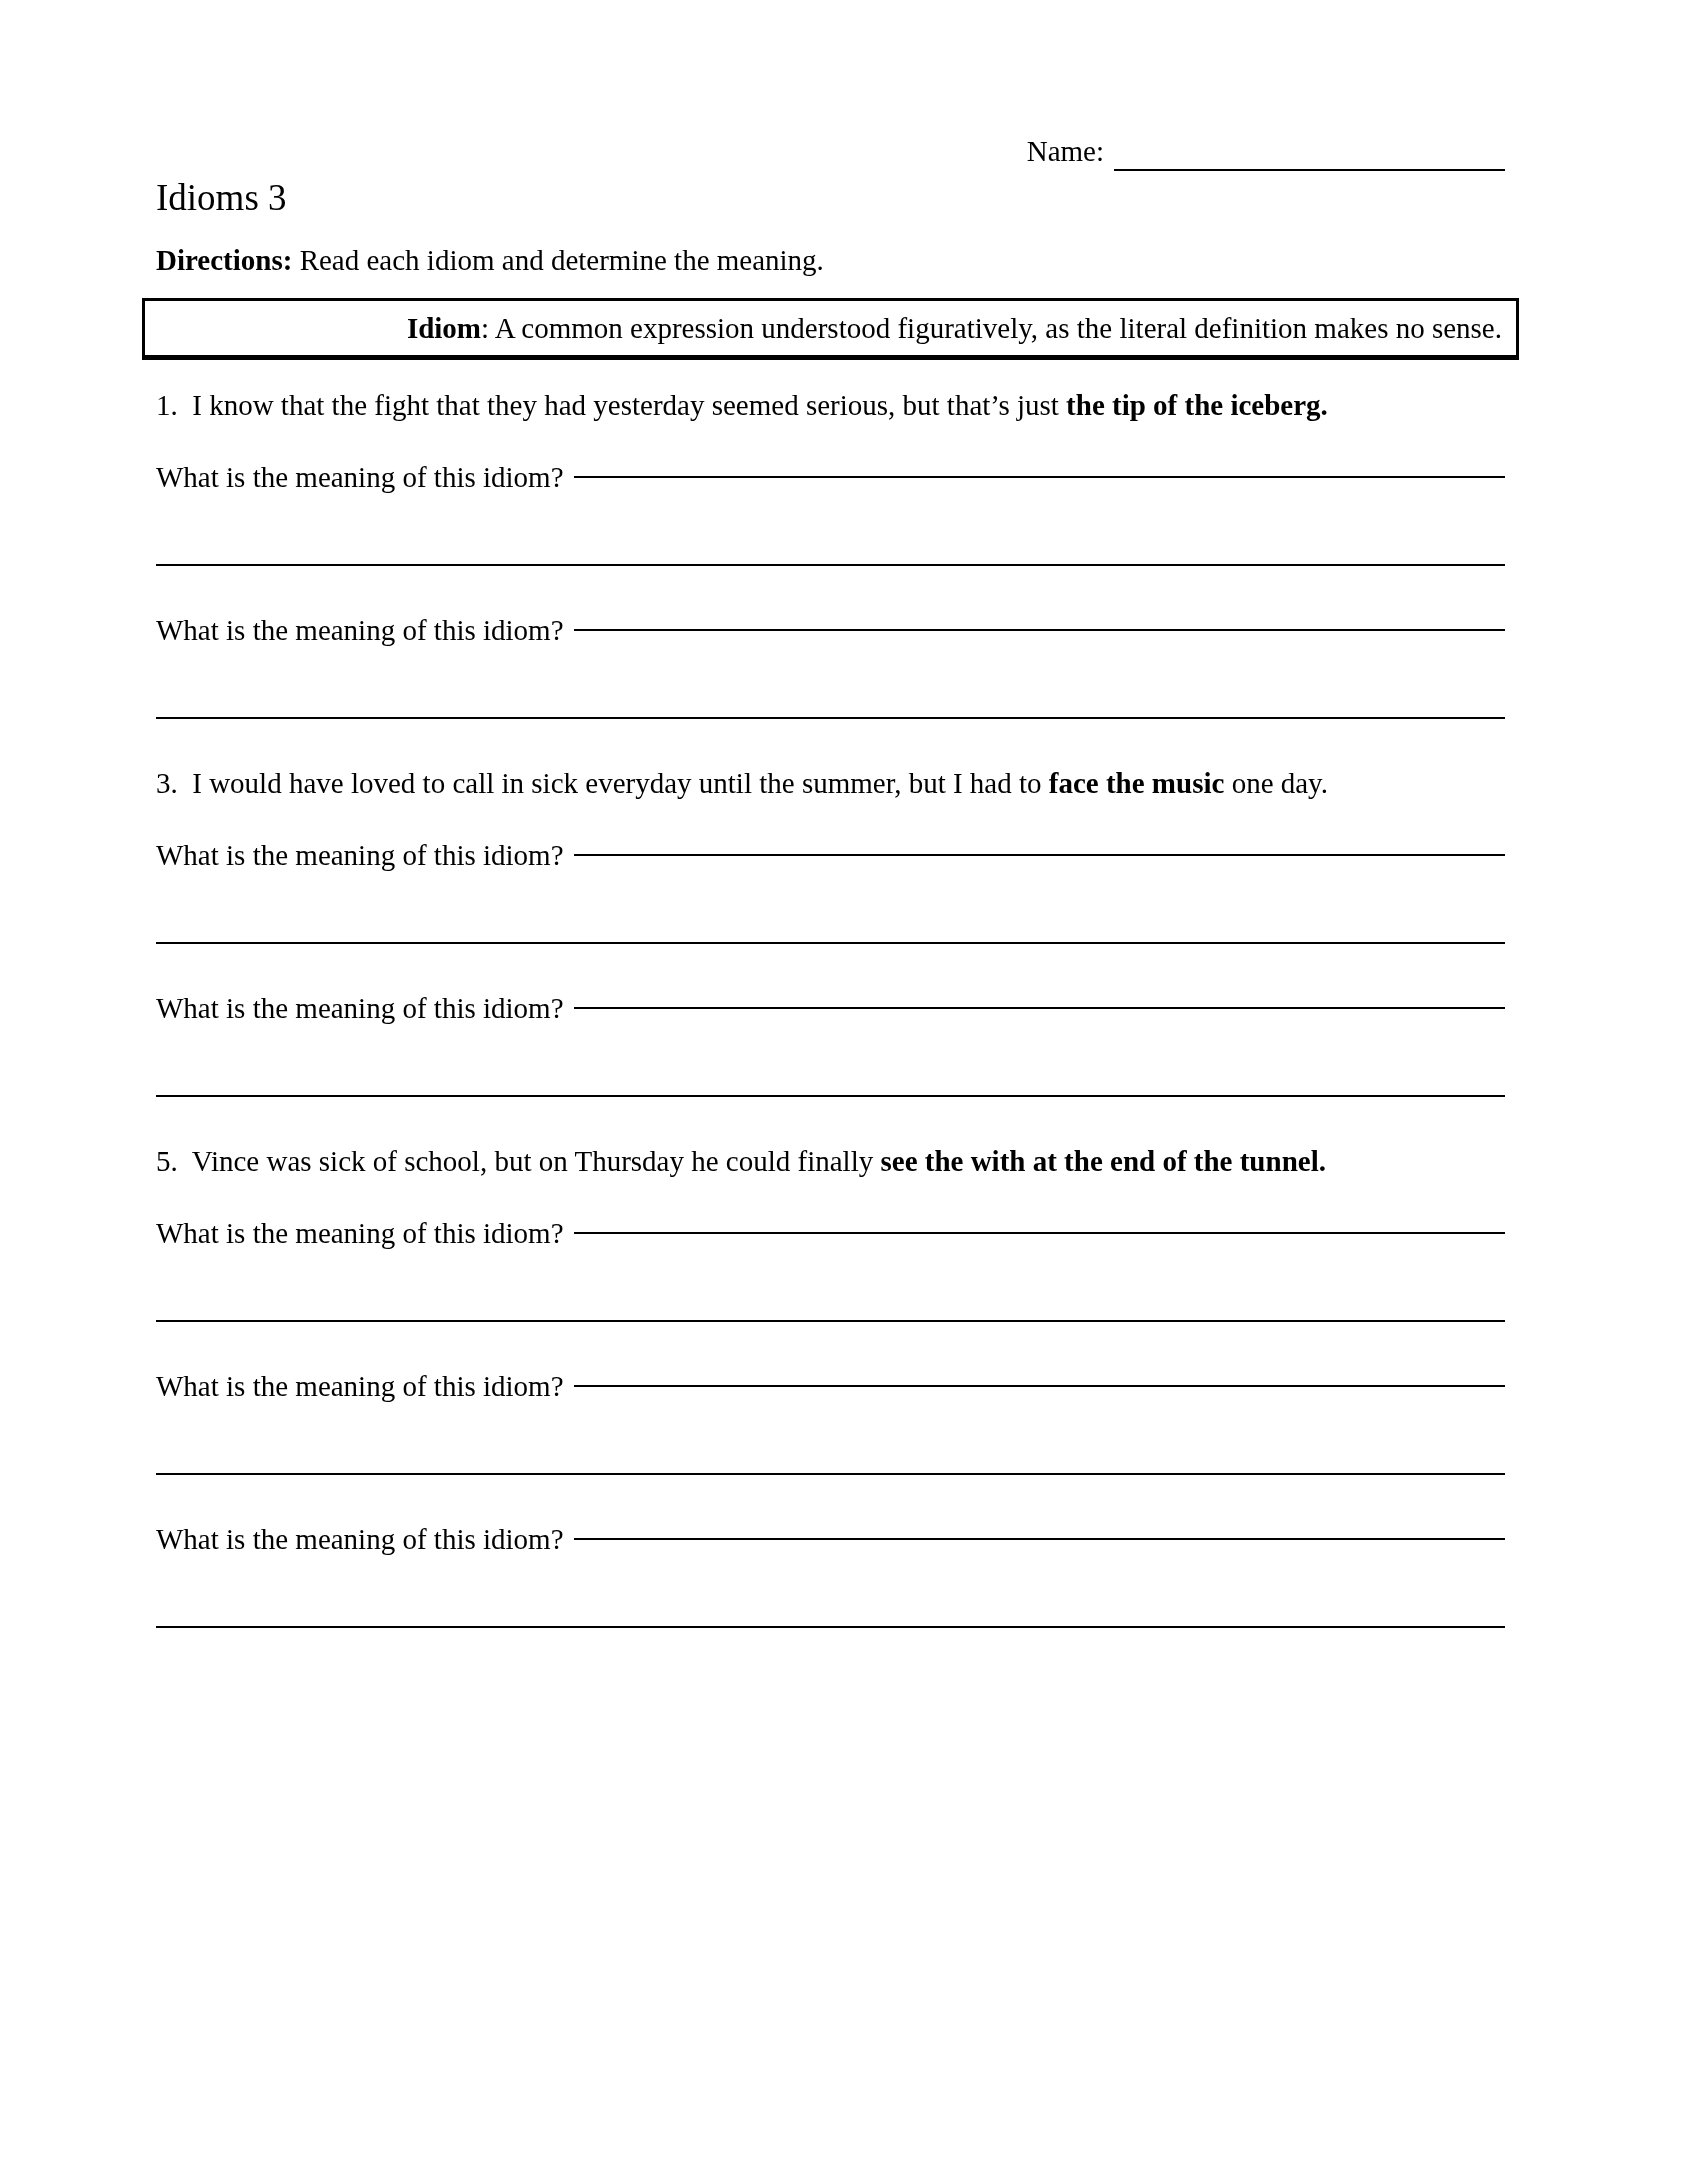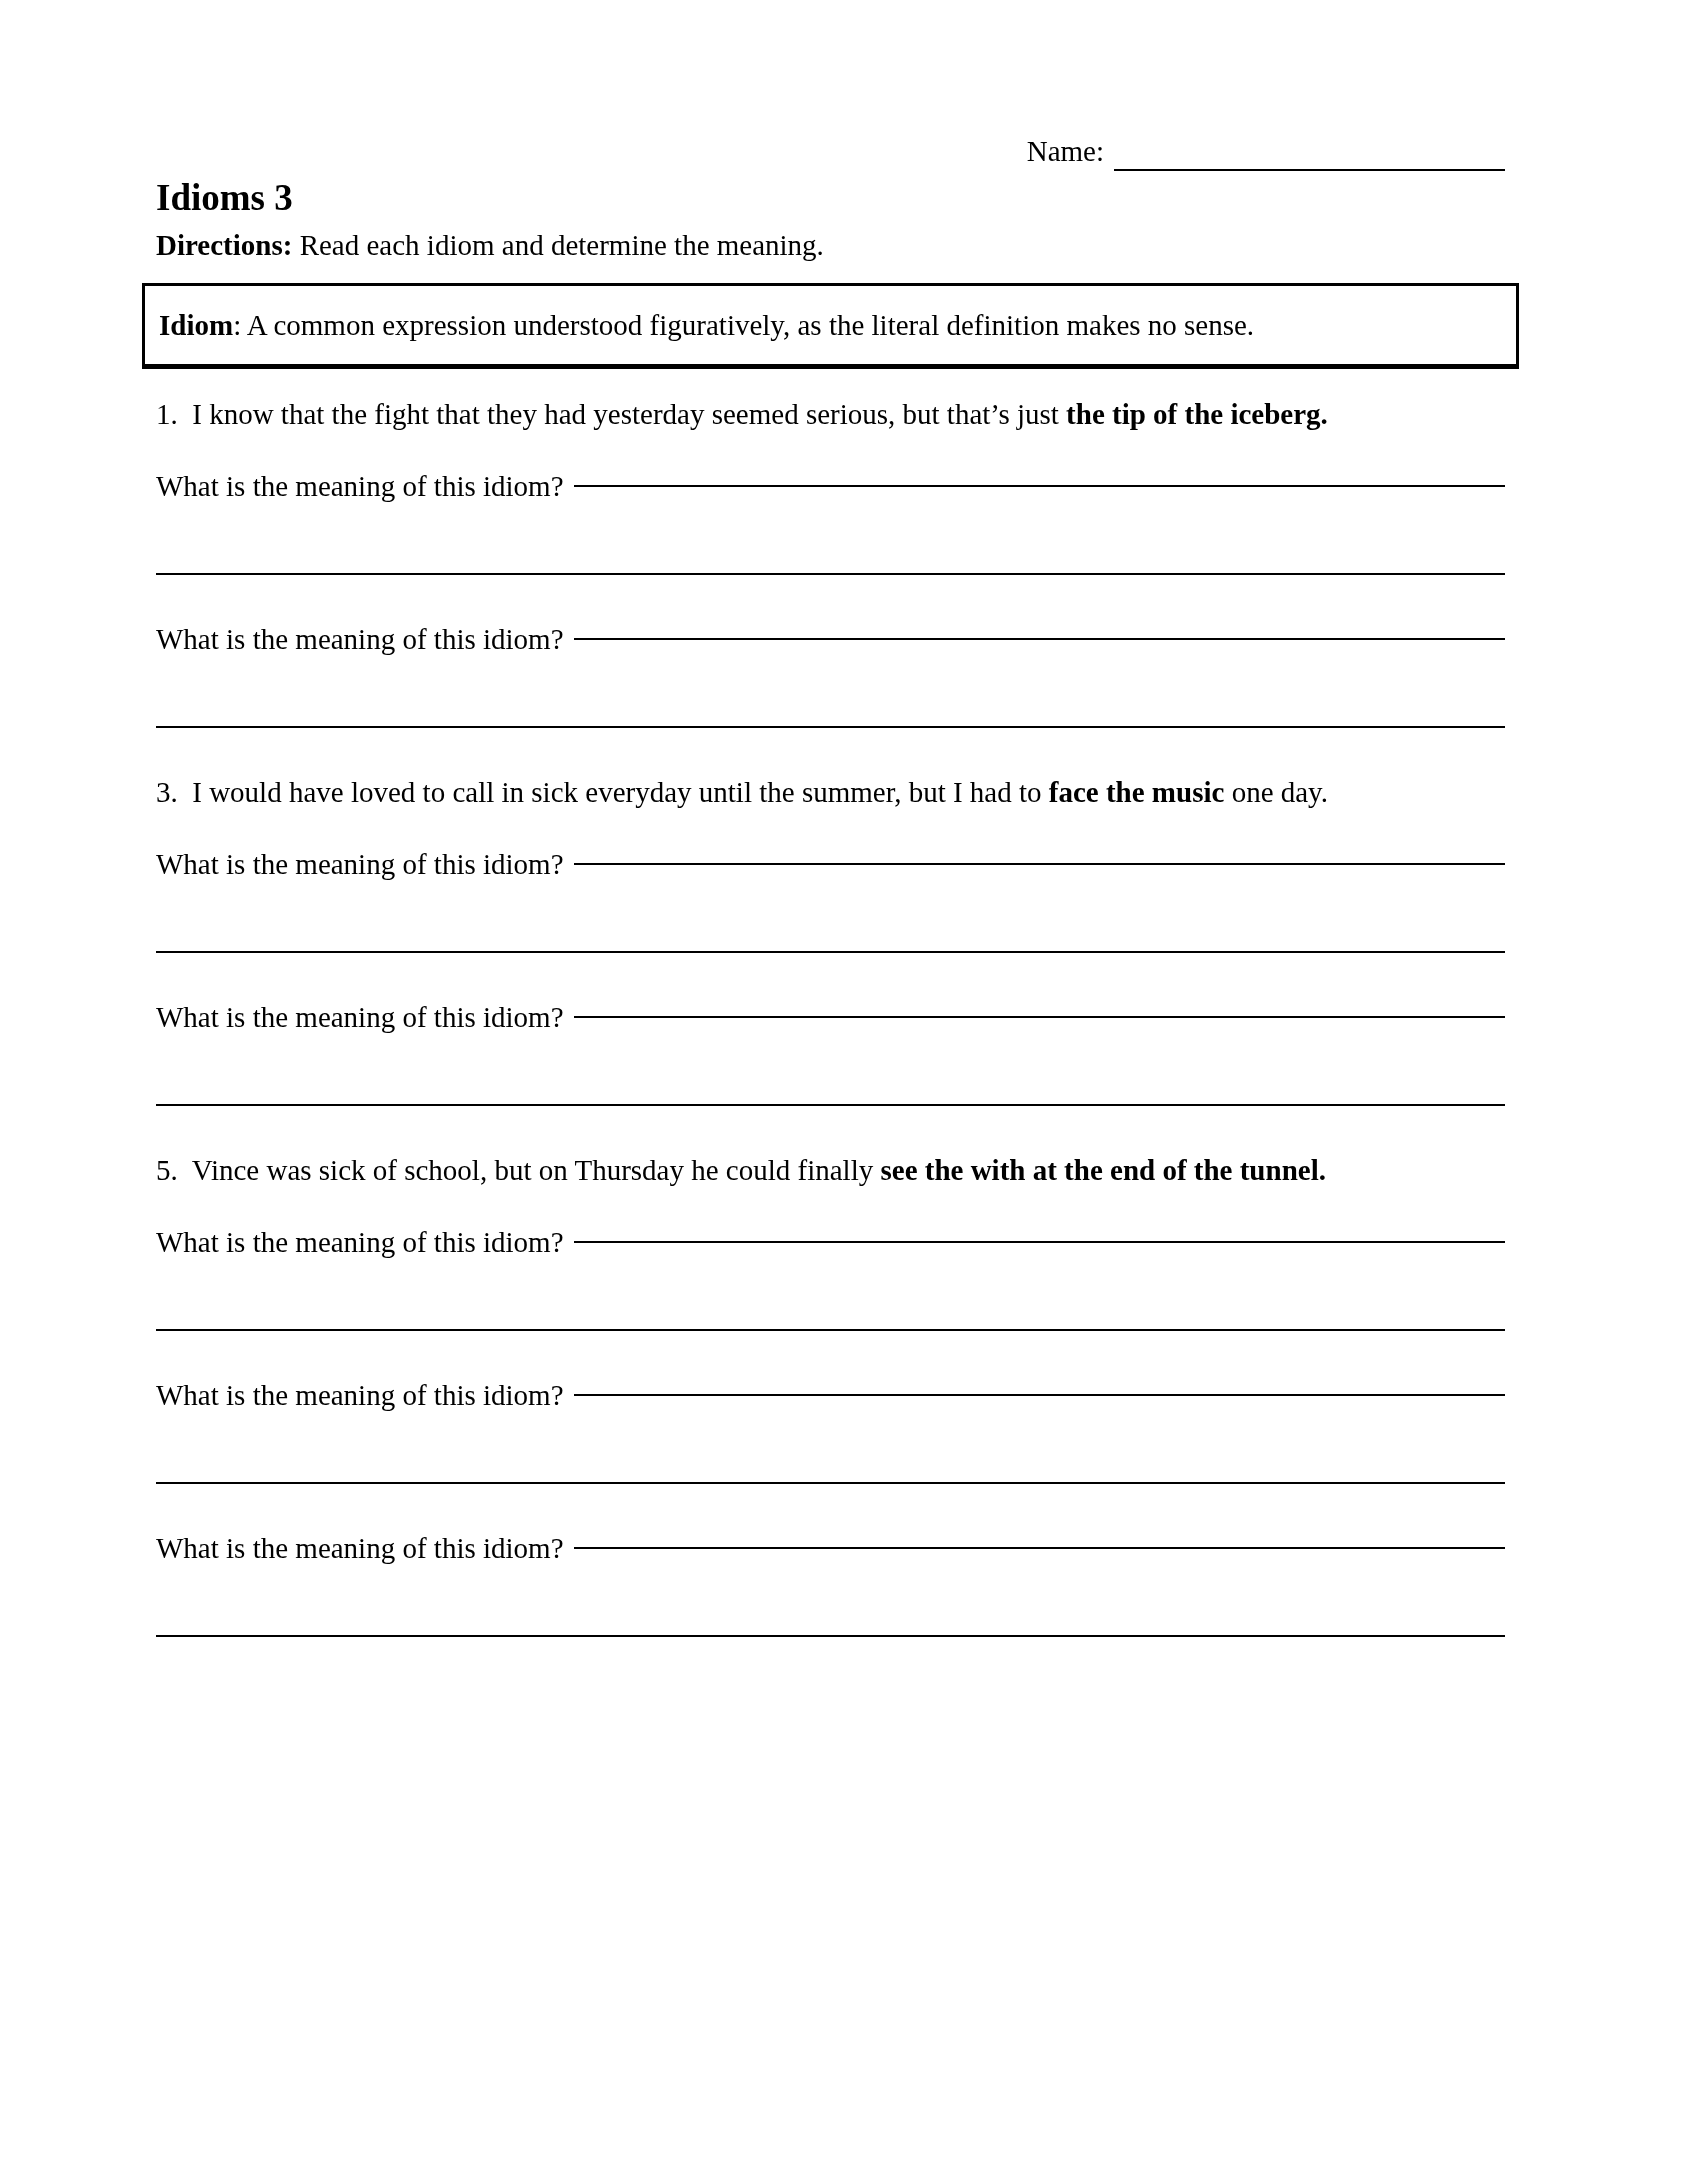--- a/index.html
+++ b/index.html
@@ -23,32 +23,33 @@
   }
   .name-blank{
     width:391px;
     border-bottom:2px solid #000;
     margin-left:10px;
     height:34px;
   }
   h1.page-title{
     font-size:37px;
     line-height:40px;
-    font-weight:bold;
-    margin:0 0 7px 0;
+    font-weight:normal;
+    margin:0 0 22px 0;
   }
   p.directions{
     margin:0 0 18px 0;
     white-space:pre-wrap;
   }
   .idiom-box{
     border:3px solid #000;
     border-bottom-width:5px;
     margin:0 -14px 25px -14px;
-    padding:19px 14px;
+    padding:7px 14px;
+    text-align:right;
   }
   .idiom-box p{margin:0;white-space:pre-wrap;}
   .question .sentence{
     margin:0 0 32px 0;
     white-space:pre-wrap;
     font-family:Liberation Serif, serif;
   }
   .prompt-row{
     display:flex;
     align-items:center;

